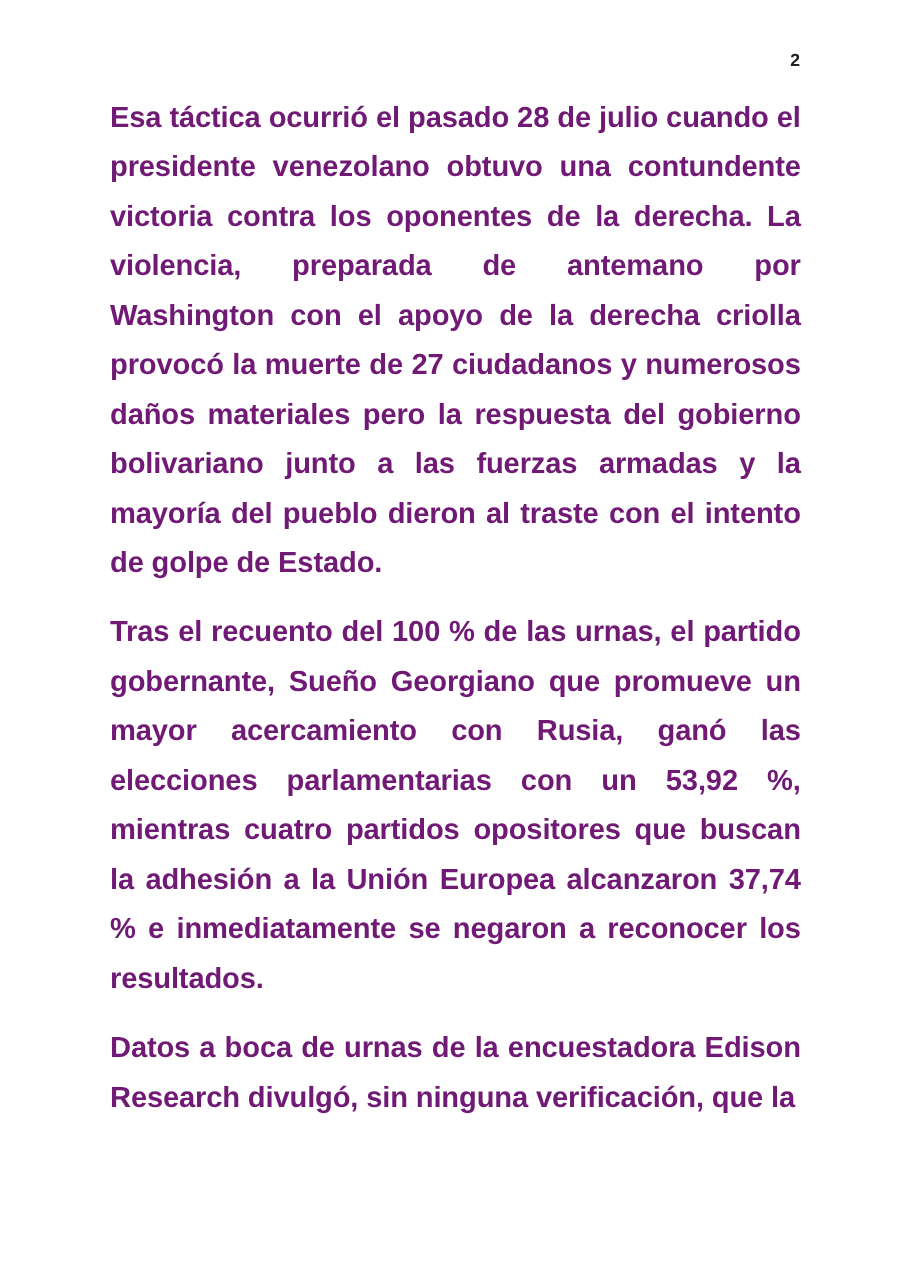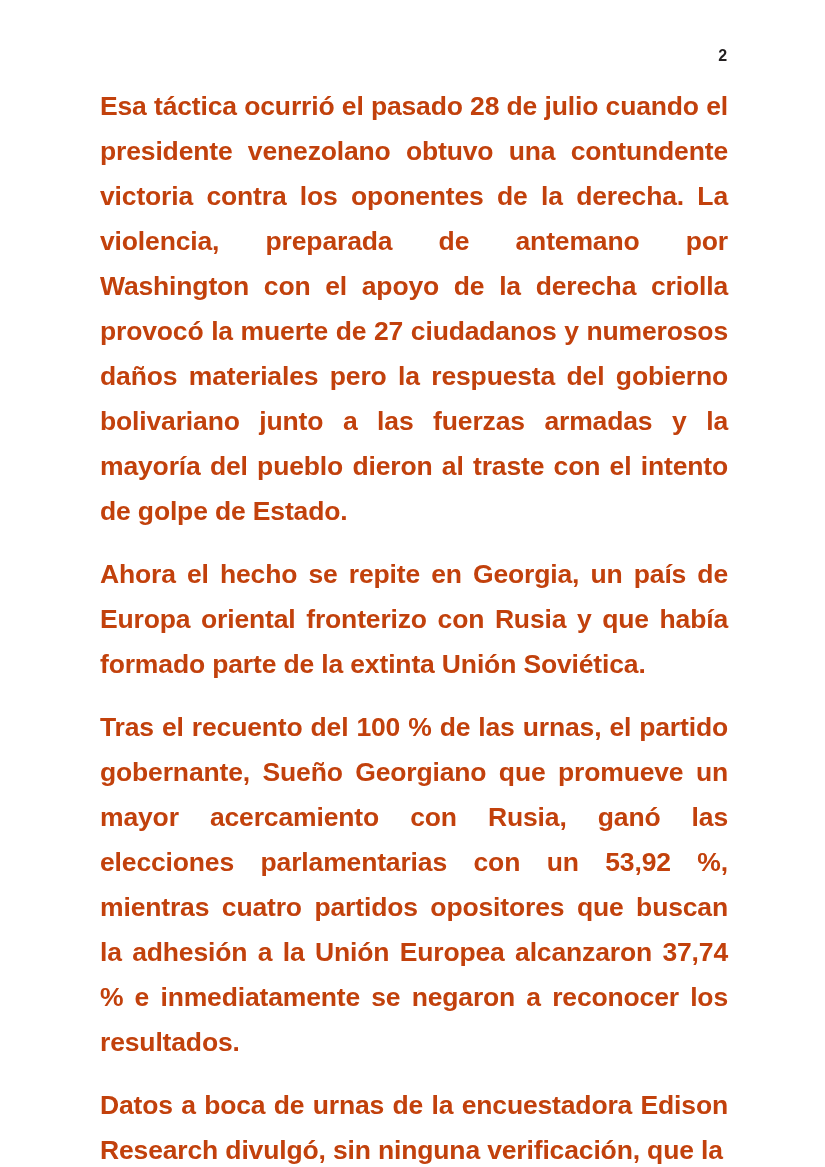--- a/index.html
+++ b/index.html
@@ -42,21 +42,21 @@
     left: 100px;
     width: 628px;
   }
 
   .para {
     margin: 0 0 18px 0;
     font-family: "Liberation Sans Narrow", "Liberation Sans", sans-serif;
     font-weight: bold;
     font-size: 26.5px;
     line-height: 45px;
-    color: #c2410c;
+    color: #701a75;
     text-align: justify;
     text-justify: inter-word;
     letter-spacing: -0.15px;
     word-spacing: 0px;
     -webkit-font-smoothing: antialiased;
   }
 
   .para:last-child {
     margin-bottom: 0;
   }
@@ -70,21 +70,20 @@
 <body>
 
 <div class="page">
 
   <div class="page-number">2</div>
 
   <div class="body-text">
 
     <p class="para">Esa táctica ocurrió el pasado 28 de julio cuando el presidente venezolano obtuvo una contundente victoria contra los oponentes de la derecha. La violencia, preparada de antemano por Washington con el apoyo de la derecha criolla provocó la muerte de 27 ciudadanos y numerosos daños materiales pero la respuesta del gobierno bolivariano junto a las fuerzas armadas y la mayoría del pueblo dieron al traste con el intento de golpe de Estado.</p>
 
-    <p class="para">Ahora el hecho se repite en Georgia, un país de Europa oriental fronterizo con Rusia y que había formado parte de la extinta Unión Soviética.</p>
 
     <p class="para">Tras el recuento del 100 % de las urnas, el partido gobernante, Sueño Georgiano que promueve un mayor acercamiento con Rusia, ganó las elecciones parlamentarias con un 53,92 %, mientras cuatro partidos opositores que buscan la adhesión a la Unión Europea alcanzaron 37,74 % e inmediatamente se negaron a reconocer los resultados.</p>
 
     <p class="para last-clipped">Datos a boca de urnas de la encuestadora Edison Research divulgó, sin ninguna verificación, que la</p>
 
   </div>
 
 </div>
 
 </body></html>

